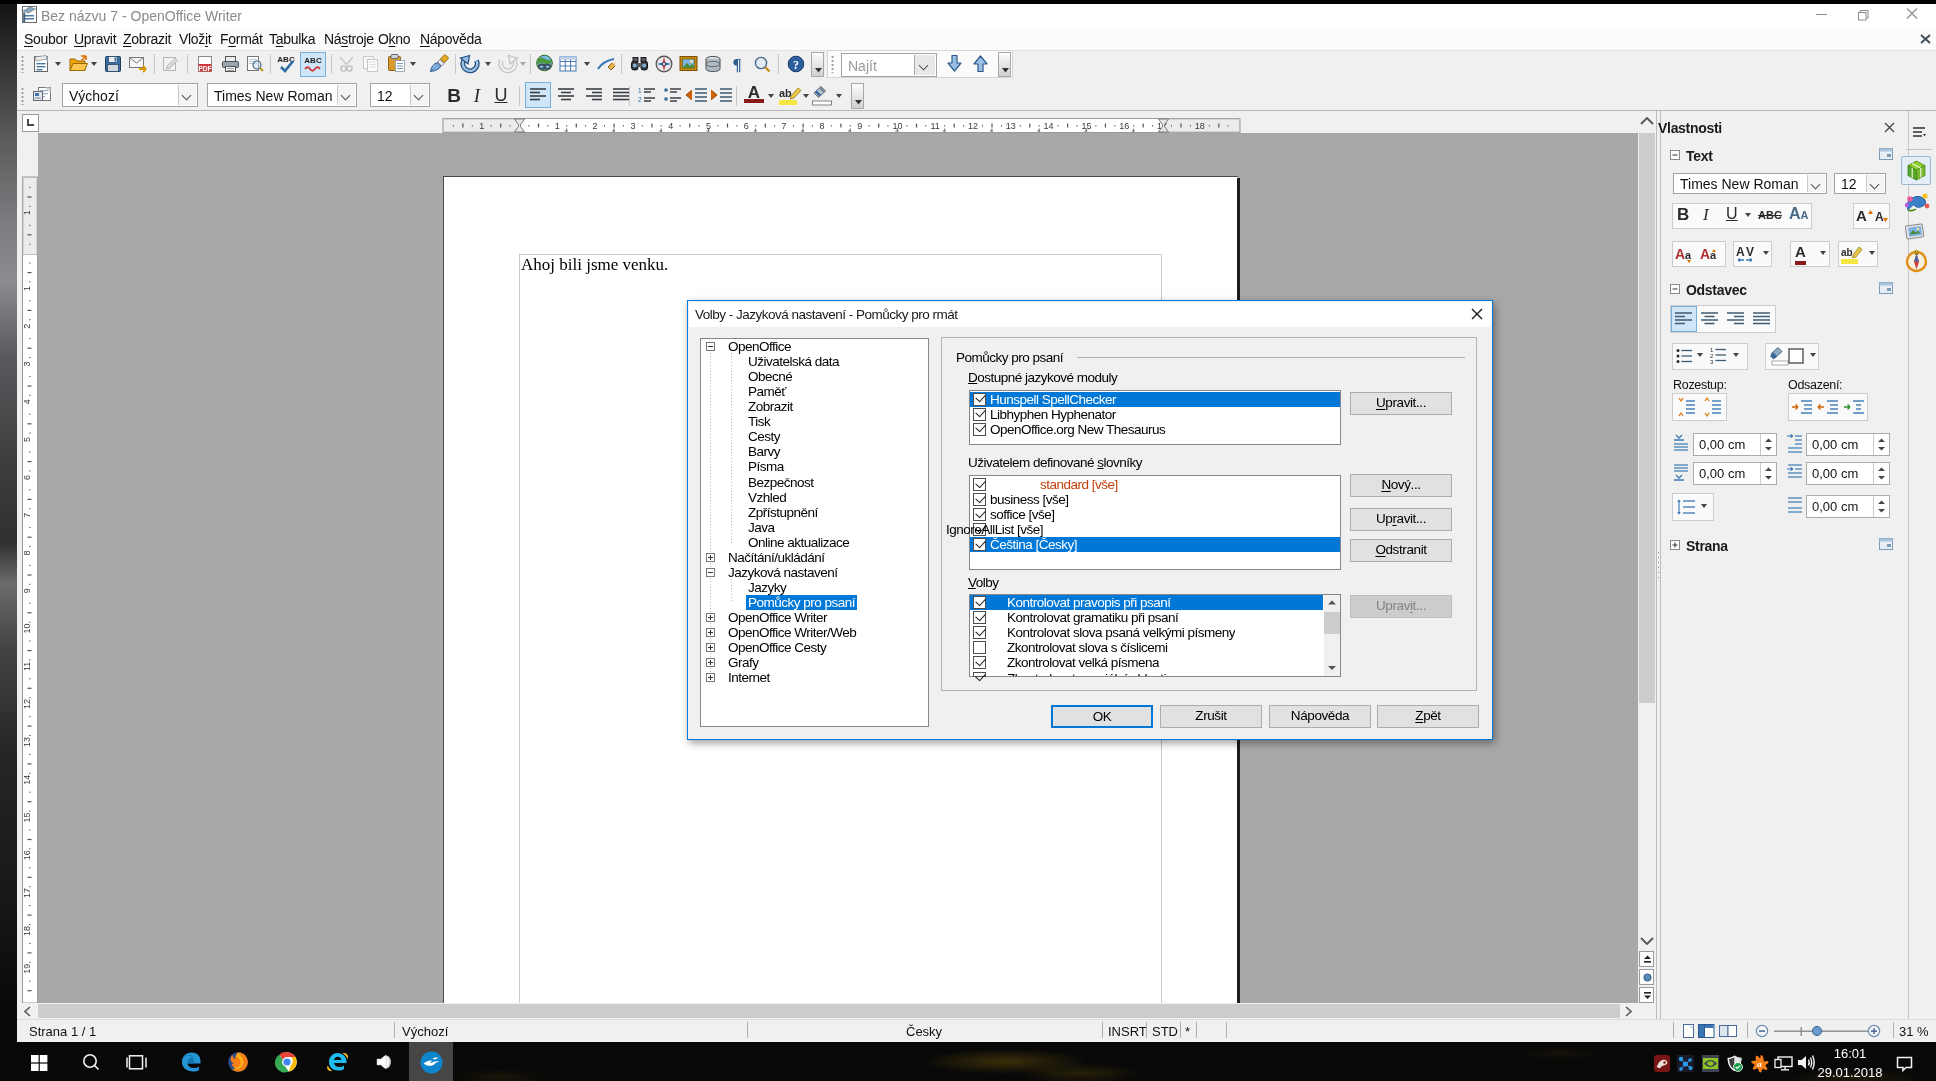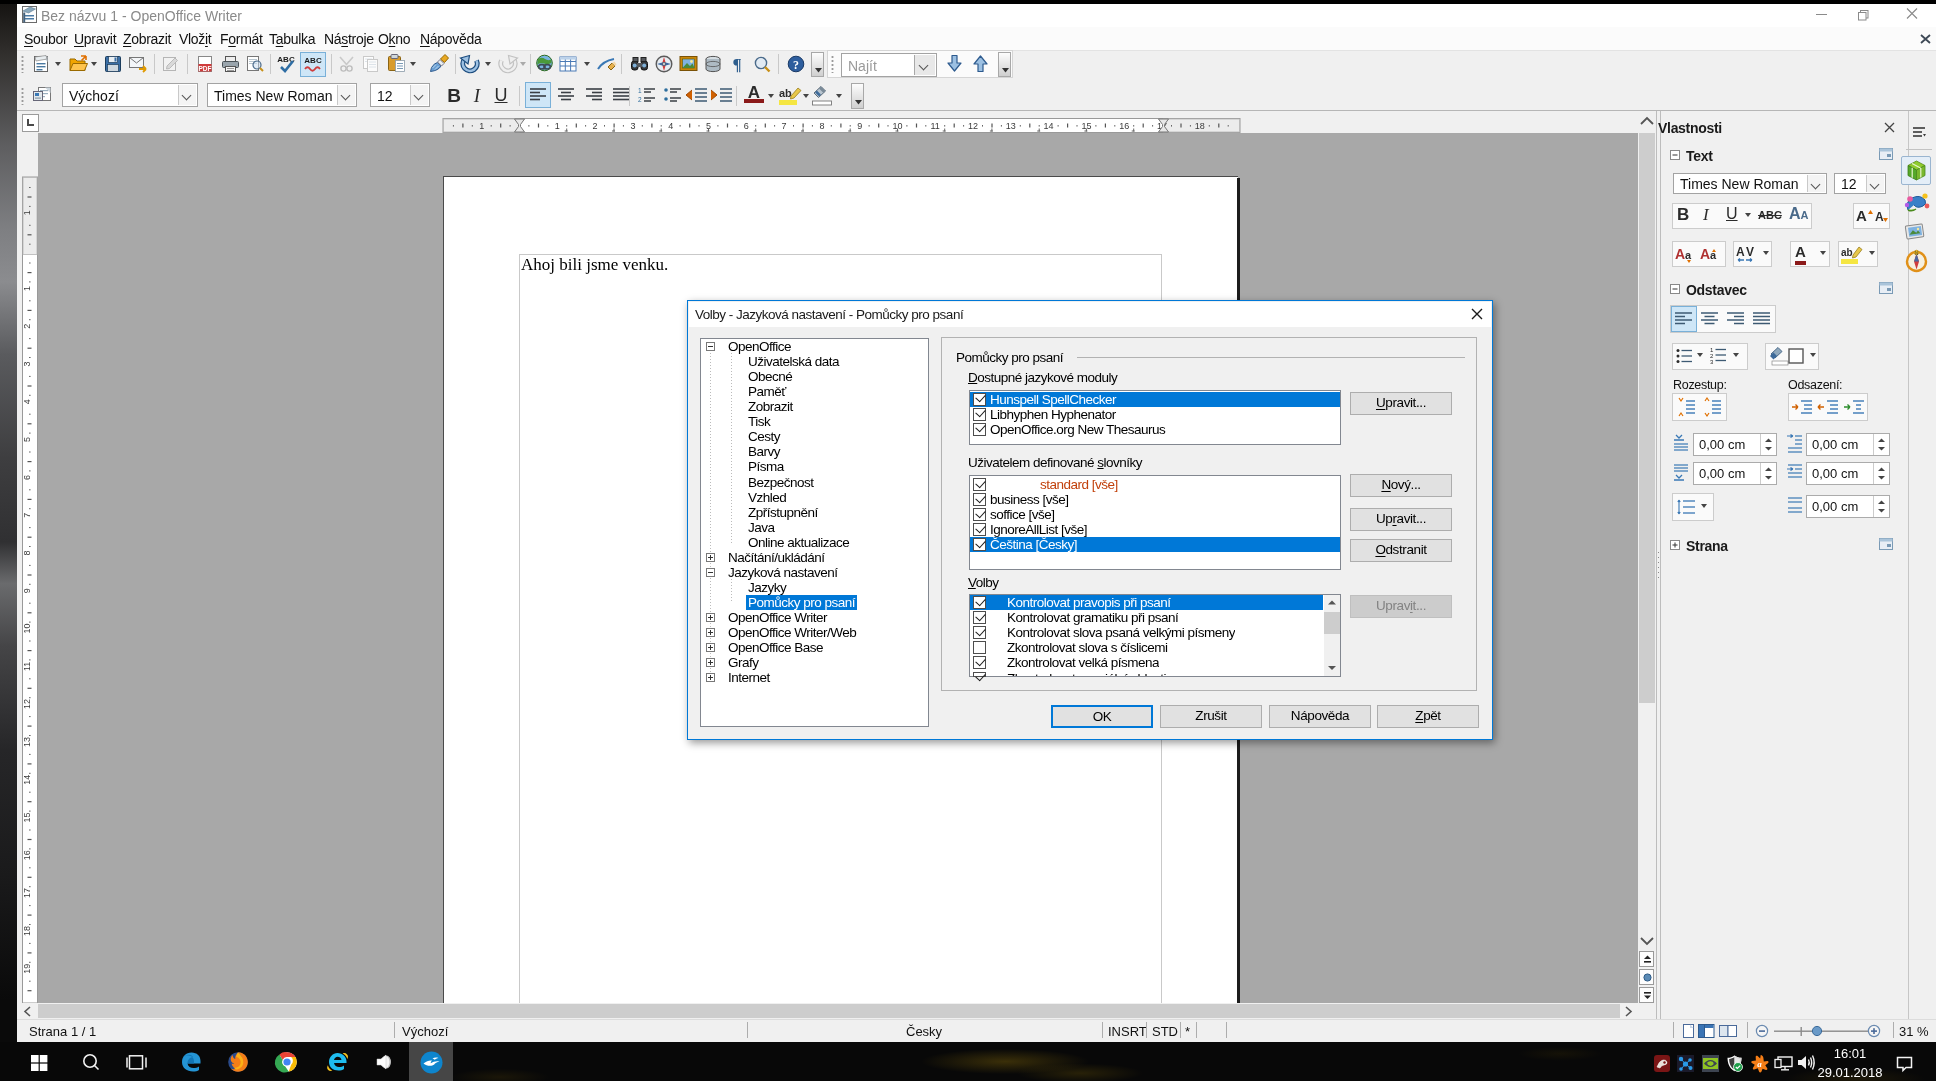--- a/index.html
+++ b/index.html
@@ -70,21 +70,21 @@
 <div id="strip" class="abs"></div>
 <div id="topblack" class="abs"></div>
 <div id="titlebar" class="abs"></div>
 <svg class="abs" style="left:22px;top:6px" width="15" height="17" viewBox="0 0 15 17">
       <rect x="0.5" y="0.5" width="14" height="16" fill="#fdfdfd" stroke="#6a6a6a"></rect>
       <path d="M1 5 L8 1 L13.5 3 L6.5 7 Z" fill="#8aa8bc" stroke="#5a7a92" stroke-width="0.6"></path>
       <rect x="3" y="9" width="9" height="1.5" fill="#4a7aa5"></rect>
       <rect x="3" y="12" width="9" height="1.5" fill="#4a7aa5"></rect>
       <rect x="1.2" y="6.5" width="2" height="10" fill="#44607a"></rect>
     </svg>
-<div id="titletext" class="abs" style="font-size:14px">Bez názvu 1 - OpenOffice Writer</div>
+<div id="titletext" class="abs" style="font-size:14px">Bez názvu 7 - OpenOffice Writer</div>
 <svg class="abs" style="left:1813px;top:8px" width="125" height="12" viewBox="0 0 125 12">
       <line x1="3" y1="6.5" x2="14" y2="6.5" stroke="#8a8a8a" stroke-width="1"></line>
       <rect x="47.5" y="2.5" width="7.5" height="7.5" fill="none" stroke="#8a8a8a"></rect>
       <rect x="45.5" y="4.5" width="7.5" height="7.5" fill="#fff" stroke="#8a8a8a"></rect>
       <path d="M94 0.5 L104 10.5 M104 0.5 L94 10.5" stroke="#8a8a8a" stroke-width="1.1"></path>
     </svg>
 <div id="menubar" class="abs"></div>
 <div class="mi" style="left:24px"><u>S</u>oubor</div>
 <div class="mi" style="left:74px"><u>U</u>pravit</div>
 <div class="mi" style="left:123px"><u>Z</u>obrazit</div>
@@ -1052,21 +1052,21 @@
     </svg>
 <svg class="abs" style="left:1905px;top:250px" width="23" height="23">
       <circle cx="11.5" cy="11.5" r="9.5" fill="#f5f0e0" stroke="#e09018" stroke-width="2.4"></circle>
       <path d="M11.5 3.5 L14 11.5 L11.5 19.5 L9 11.5 Z" fill="#d03c3c"></path>
       <path d="M11.5 3.5 L14 11.5 L9 11.5 Z" fill="#4a66a0"></path>
       <circle cx="11.5" cy="2.5" r="2.3" fill="#f5c21e" stroke="#b08010" stroke-width="0.6"></circle>
       <text x="11.5" y="4.5" font-size="4.5" fill="#333" text-anchor="middle" font-family="Liberation Sans">N</text>
     </svg>
 <div id="dialog" class="abs">
 <div id="dtitle"></div>
-<div id="dtitletext">Volby - Jazyková nastavení - Pomůcky pro psaní</div>
+<div id="dtitletext">Volby - Jazyková nastavení - Pomůcky pro rmát</div>
 <svg class="abs" style="left:783px;top:7px" width="12" height="12">
         <path d="M1 1 L11 11 M11 1 L1 11" stroke="#1a1a1a" stroke-width="1.4"></path>
       </svg>
 </div>
 <div class="white" style="left:700px;top:338px;width:229px;height:389px;overflow:hidden"></div>
 <div class="abs" style="left:710px;top:347px;width:1px;height:330px;background-image:linear-gradient(180deg,#bbb 1px,transparent 1px);background-size:1px 3px;"></div>
 <div class="abs" style="left:731px;top:347px;width:1px;height:196px;background-image:linear-gradient(180deg,#bbb 1px,transparent 1px);background-size:1px 3px;"></div>
 <div class="abs" style="left:731px;top:573px;width:1px;height:30px;background-image:linear-gradient(180deg,#bbb 1px,transparent 1px);background-size:1px 3px;"></div>
 <div class="texp" style="left:706px;top:342.0px"></div>
 <div class="ti" style="left:728px;top:339.0px;height:15px;line-height:15px">OpenOffice</div>
@@ -1087,21 +1087,21 @@
 <div class="ti" style="left:728px;top:549.7px;height:15px;line-height:15px">Načítání/ukládání</div>
 <div class="texp" style="left:706px;top:567.8px"></div>
 <div class="ti" style="left:728px;top:564.8px;height:15px;line-height:15px">Jazyková nastavení</div>
 <div class="ti" style="left:748px;top:579.8px;height:15px;line-height:15px">Jazyky</div>
 <div class="ti" style="left:748px;top:594.9px;height:15px;line-height:15px"><span style="background:#0078d7;color:#fff;padding:0 2px;margin-left:-2px">Pomůcky pro psaní</span></div>
 <div class="texp plus" style="left:706px;top:612.9px"></div>
 <div class="ti" style="left:728px;top:609.9px;height:15px;line-height:15px">OpenOffice Writer</div>
 <div class="texp plus" style="left:706px;top:628.0px"></div>
 <div class="ti" style="left:728px;top:625.0px;height:15px;line-height:15px">OpenOffice Writer/Web</div>
 <div class="texp plus" style="left:706px;top:643.0px"></div>
-<div class="ti" style="left:728px;top:640.0px;height:15px;line-height:15px">OpenOffice Base</div>
+<div class="ti" style="left:728px;top:640.0px;height:15px;line-height:15px">OpenOffice Cesty</div>
 <div class="texp plus" style="left:706px;top:658.0px"></div>
 <div class="ti" style="left:728px;top:655.0px;height:15px;line-height:15px">Grafy</div>
 <div class="texp plus" style="left:706px;top:673.1px"></div>
 <div class="ti" style="left:728px;top:670.1px;height:15px;line-height:15px">Internet</div>
 <div class="abs" style="left:941px;top:337px;width:536px;height:354px;border:1px solid #b2b2b2;box-sizing:border-box"></div>
 <div class="dlabel" style="left:956px;top:350px">Pomůcky pro psaní</div>
 <div class="abs" style="left:1077px;top:357px;width:388px;height:1px;background:#b2b2b2"></div>
 <div class="dlabel" style="left:968px;top:370px"><u>D</u>ostupné jazykové moduly</div>
 <div class="white" style="left:969px;top:390px;width:372px;height:55px"></div>
 <div class="abs" style="left:970px;top:391.5px;width:370px;height:15px;background:#0078d7"></div>
@@ -1128,21 +1128,21 @@
       <span class="chk"></span>
     </div>
 <div class="lrow" style="left:990px;top:492.1px;height:15px;line-height:15px;color:#000">business [vše]</div>
 <div class="cbx" style="left:973px;top:508.2px">
       <span class="chk"></span>
     </div>
 <div class="lrow" style="left:990px;top:507.2px;height:15px;line-height:15px;color:#000">soffice [vše]</div>
 <div class="cbx" style="left:973px;top:523.3px">
       <span class="chk"></span>
     </div>
-<div class="lrow" style="left:990px;top:522.3px;height:15px;line-height:15px;color:#000">IgnoreAllList [vše]</div>
+<div class="lrow" style="left:946px;top:522.3px;height:15px;line-height:15px;color:#000">IgnoreAllList [vše]</div>
 <div class="abs" style="left:970px;top:537.4px;width:370px;height:15px;background:#0078d7"></div>
 <div class="cbx" style="left:973px;top:538.4px">
       <span class="chk"></span>
     </div>
 <div class="lrow" style="left:990px;top:537.4px;height:15px;line-height:15px;color:#fff">Čeština [Česky]</div>
 <div class="btn" style="left:1350px;top:474px"><u>N</u>ový...</div>
 <div class="btn" style="left:1350px;top:508px">Up<u>r</u>avit...</div>
 <div class="btn" style="left:1350px;top:539px"><u>O</u>dstranit</div>
 <div class="dlabel" style="left:968px;top:575px"><u>V</u>olby</div>
 <div class="white" style="left:969px;top:594px;width:372px;height:83px"></div>

